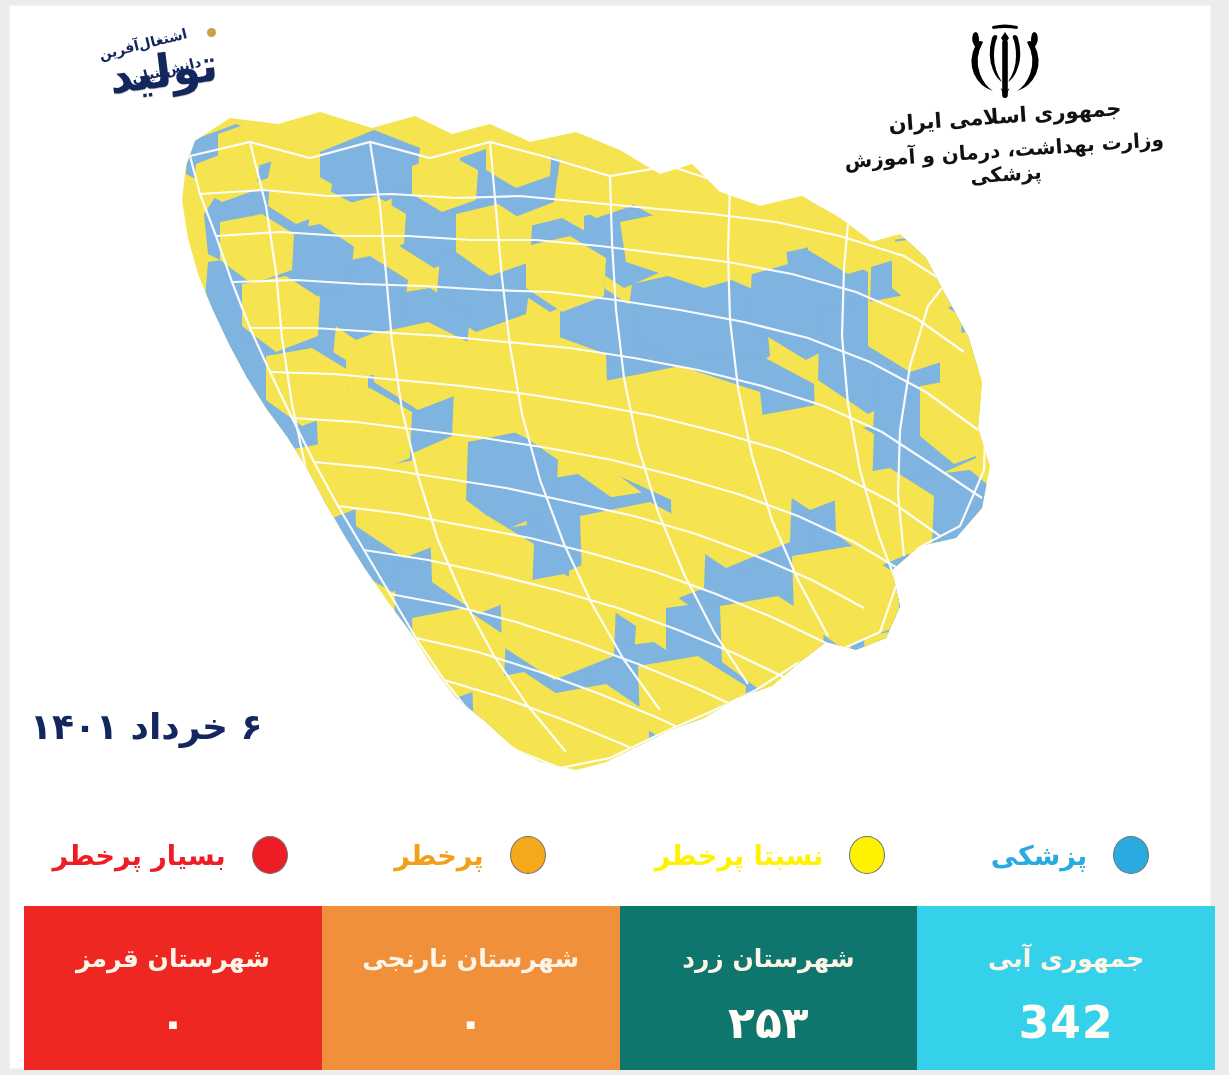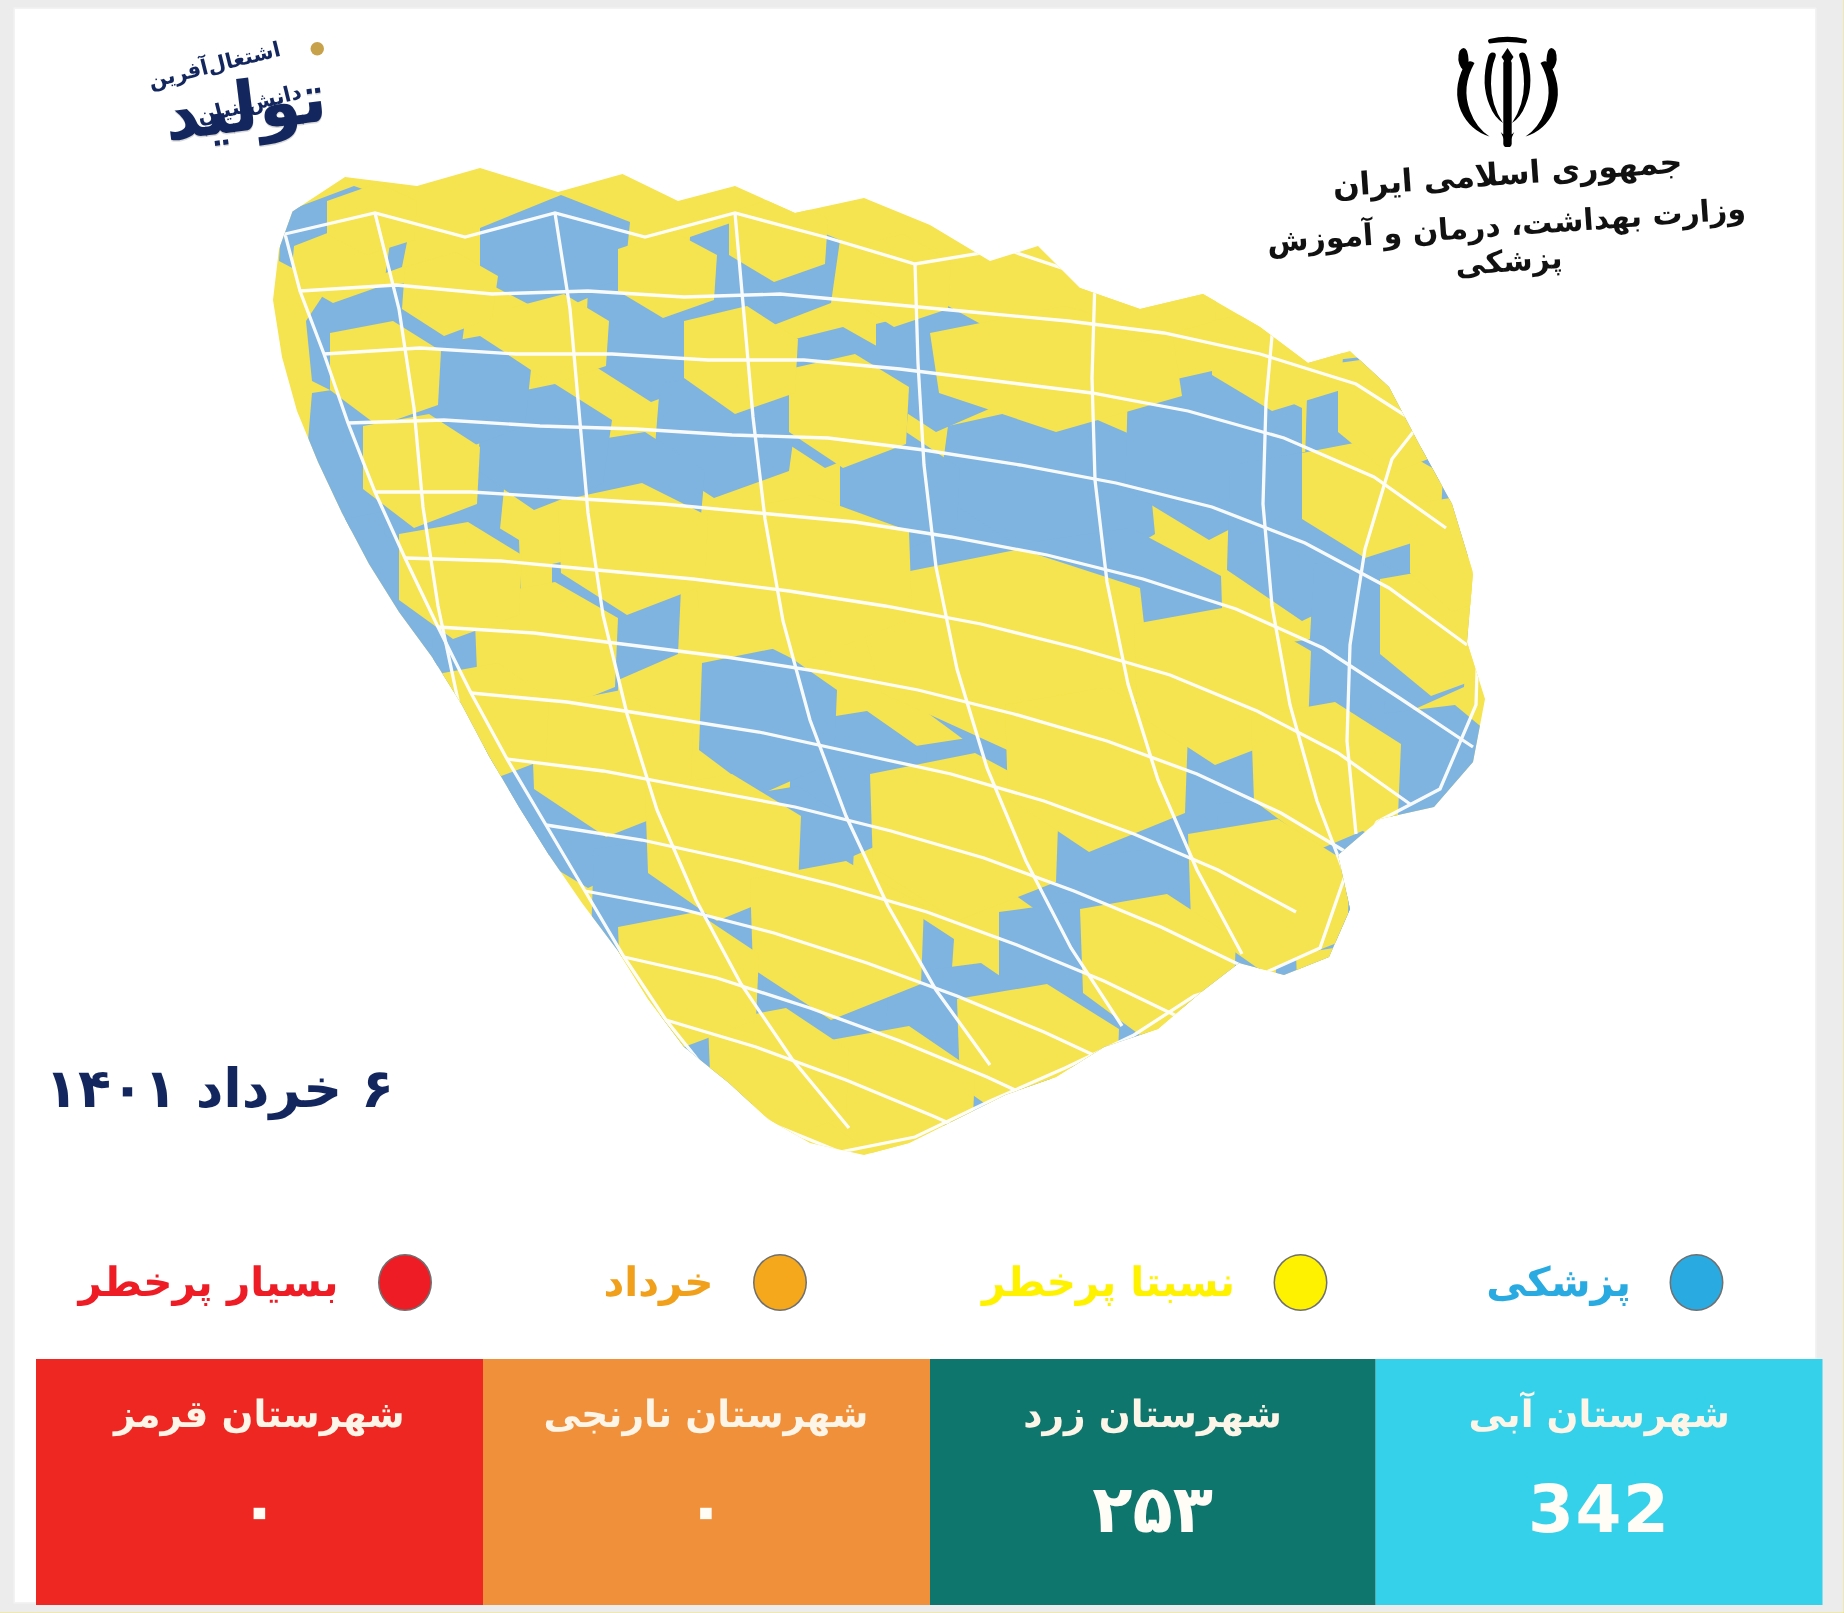--- a/index.html
+++ b/index.html
@@ -118,20 +118,21 @@
     flex:1 1 0;
     display:flex;flex-direction:column;
     align-items:center;justify-content:flex-start;
     padding-top:22px;
     box-sizing:border-box;
     direction:rtl;
   }
   .stat-label{
     font-size:25px;color:#fdf6e8;font-weight:bold;
     letter-spacing:-0.5px;
+    margin-top:16px;
   }
   .stat-value{
     font-size:44px;color:#fffdf5;font-weight:bold;
     margin-top:24px;letter-spacing:1px;
   }
 </style>
 </head>
 <body>
 
 <div id="page">
@@ -299,21 +300,21 @@
 
   <div id="date-label">۶ خرداد ۱۴۰۱</div>
 
   <div id="legend">
     <div class="legend-item">
       <span class="legend-swatch" style="background:#ee1c25"></span>
       <span class="legend-text" style="color:#ee1c25">بسیار پرخطر</span>
     </div>
     <div class="legend-item">
       <span class="legend-swatch" style="background:#f5a81c"></span>
-      <span class="legend-text" style="color:#f0a01a">خرداد</span>
+      <span class="legend-text" style="color:#f0a01a">پرخطر</span>
     </div>
     <div class="legend-item">
       <span class="legend-swatch" style="background:#fff200"></span>
       <span class="legend-text" style="color:#fff200">نسبتا پرخطر</span>
     </div>
     <div class="legend-item">
       <span class="legend-swatch" style="background:#29abe2"></span>
       <span class="legend-text" style="color:#29abe2">پزشکی</span>
     </div>
   </div>
@@ -325,19 +326,19 @@
     </div>
     <div class="stat-cell" style="background:#f0903b">
       <span class="stat-label">شهرستان نارنجی</span>
       <span class="stat-value">۰</span>
     </div>
     <div class="stat-cell" style="background:#0f766e">
       <span class="stat-label">شهرستان زرد</span>
       <span class="stat-value">۲۵۳</span>
     </div>
     <div class="stat-cell" style="background:#35d0ea">
-      <span class="stat-label">شهرستان آبی</span>
+      <span class="stat-label">جمهوری آبی</span>
       <span class="stat-value">342</span>
     </div>
   </div>
 
  </div>
 </div>
 
 </body></html>

